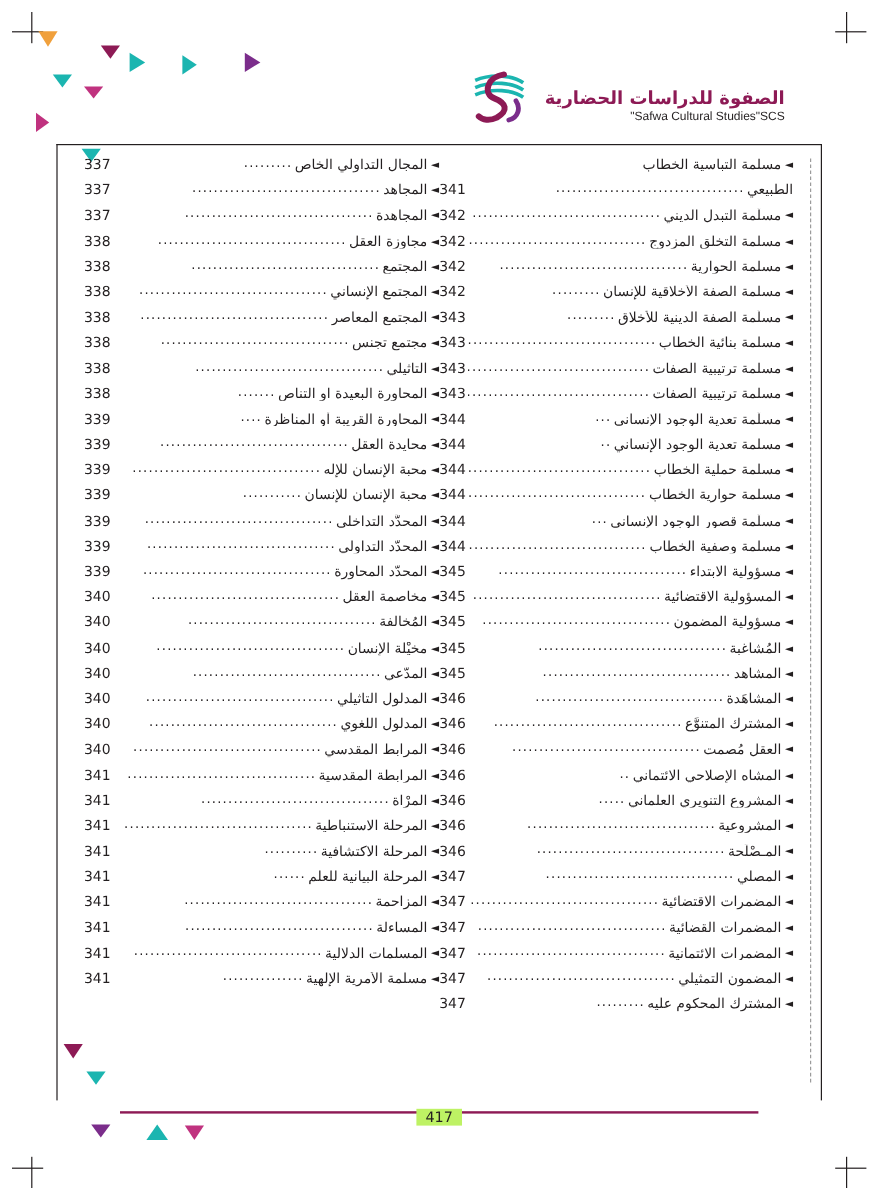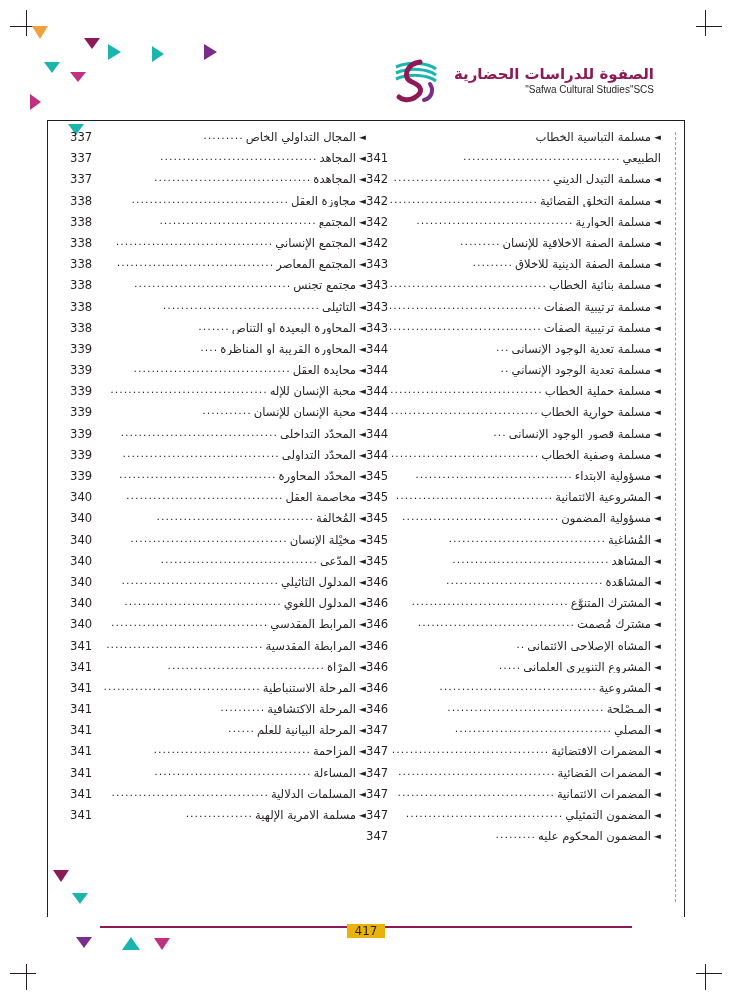--- a/index.html
+++ b/index.html
@@ -37,21 +37,21 @@
     border-top: 8px solid transparent;
     border-bottom: 8px solid transparent;
   }
 
   
   .logo-block {
     position: absolute;
     top: 58px;
     right: 78px;
     display: flex;
-    align-items: center;
+    align-items: flex-end;
     gap: 10px;
   }
   .logo-text {
     text-align: right;
     line-height: 1.25;
   }
   .logo-ar {
     font-size: 15px;
     font-weight: bold;
     color: #8d1a55;
@@ -170,21 +170,21 @@
     position: absolute;
     bottom: 62px;
     left: 0;
     right: 0;
     text-align: center;
     font-size: 12px;
     color: #231f20;
     background: transparent;
   }
   .page-num span {
-    background: #eab308;
+    background: #bef264;
     padding: 0 8px;
     font-family: "DejaVu Sans", sans-serif;
   }
 </style>
 </head>
 <body>
 
 <div class="crop v" style="left:26px; top:10px;"></div>
 <div class="crop h" style="left:10px; top:26px;"></div>
 <div class="crop v" style="right:26px; top:10px;"></div>
@@ -247,21 +247,21 @@
     </div>
 
     <div class="entry">
       <span class="bullet">◄</span>
       <span class="title">مسلَّمة التبدل الديني</span>
       <span class="leader">...................................</span>
       <span class="page">342</span>
     </div>
     <div class="entry">
       <span class="bullet">◄</span>
-      <span class="title">مسلَّمة التخلق القضائية</span>
+      <span class="title">مسلَّمة التخلق المزدوج</span>
       <span class="leader">...................................</span>
       <span class="page">342</span>
     </div>
     <div class="entry">
       <span class="bullet">◄</span>
       <span class="title">مسلَّمة الحوارية</span>
       <span class="leader">...................................</span>
       <span class="page">342</span>
     </div>
     <div class="entry">
@@ -331,21 +331,21 @@
       <span class="page">344</span>
     </div>
     <div class="entry">
       <span class="bullet">◄</span>
       <span class="title">مسؤولية الابتداء</span>
       <span class="leader">...................................</span>
       <span class="page">345</span>
     </div>
     <div class="entry">
       <span class="bullet">◄</span>
-      <span class="title">المشروعية الائتمانية</span>
+      <span class="title">المسؤولية الاقتضائية</span>
       <span class="leader">...................................</span>
       <span class="page">345</span>
     </div>
     <div class="entry">
       <span class="bullet">◄</span>
       <span class="title">مسؤولية المضمون</span>
       <span class="leader">...................................</span>
       <span class="page">345</span>
     </div>
     <div class="entry">
@@ -367,21 +367,21 @@
       <span class="page">346</span>
     </div>
     <div class="entry">
       <span class="bullet">◄</span>
       <span class="title">المشترك المتنوَّع</span>
       <span class="leader">...................................</span>
       <span class="page">346</span>
     </div>
     <div class="entry">
       <span class="bullet">◄</span>
-      <span class="title">مشترك مُصمت</span>
+      <span class="title">العقل مُصمت</span>
       <span class="leader">...................................</span>
       <span class="page">346</span>
     </div>
     <div class="entry">
       <span class="bullet">◄</span>
       <span class="title">المشاه الإصلاحي الائتماني</span>
       <span class="leader">..</span>
       <span class="page">346</span>
     </div>
     <div class="entry">
@@ -427,21 +427,21 @@
       <span class="page">347</span>
     </div>
     <div class="entry">
       <span class="bullet">◄</span>
       <span class="title">المضمون التمثيلي</span>
       <span class="leader">...................................</span>
       <span class="page">347</span>
     </div>
     <div class="entry">
       <span class="bullet">◄</span>
-      <span class="title">المضمون المحكوم عليه</span>
+      <span class="title">المشترك المحكوم عليه</span>
       <span class="leader">.........</span>
       <span class="page">347</span>
     </div>
 
   </div>
 
   <div class="col right-col">
 
     <div class="entry">
       <span class="bullet">◄</span>

